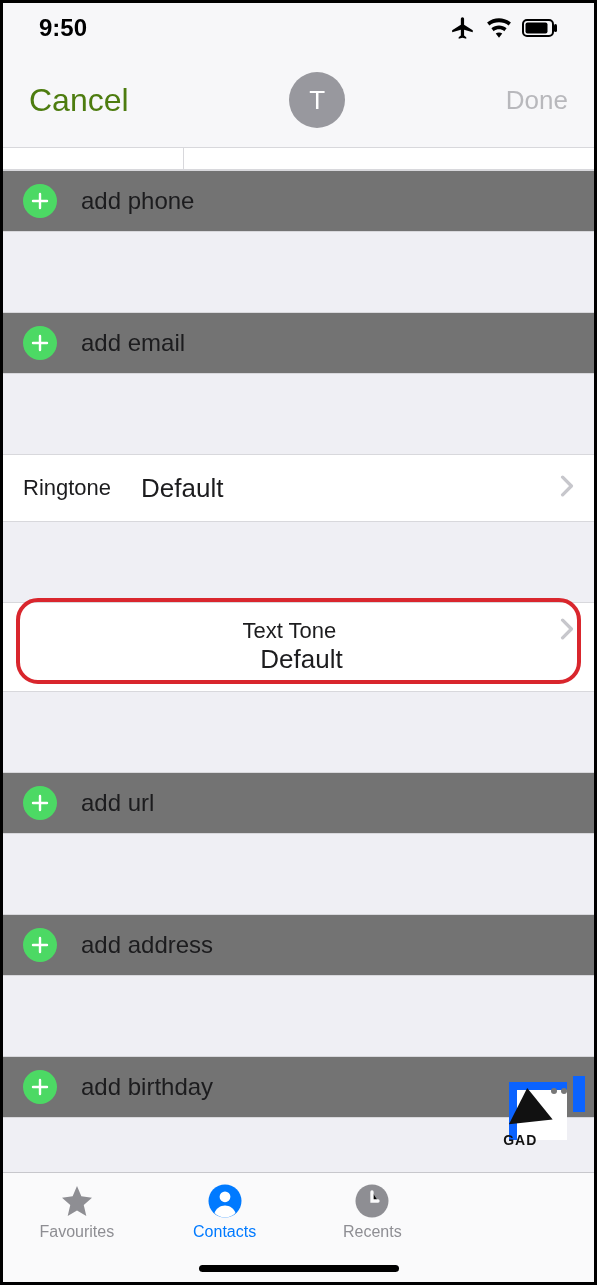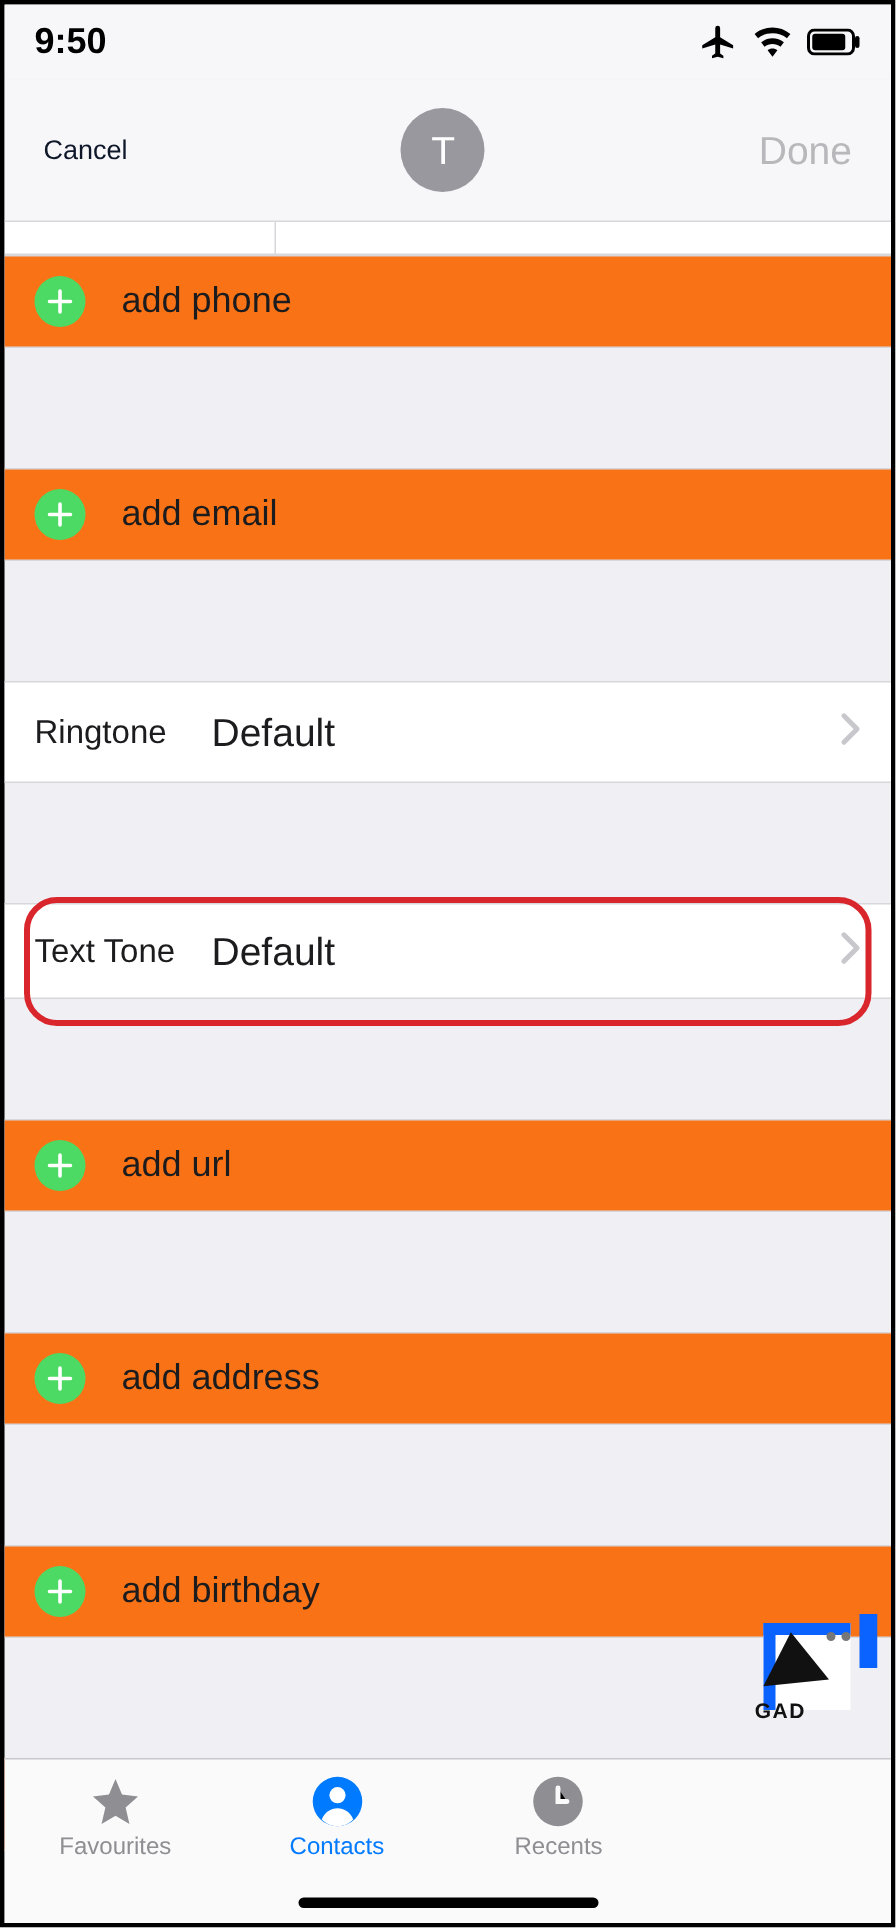--- a/index.html
+++ b/index.html
@@ -4,48 +4,48 @@
 <style>
   * { box-sizing: border-box; margin: 0; padding: 0; }
   html, body { width: 597px; height: 1285px; font-family: -apple-system, "Helvetica Neue", Arial, sans-serif; background:#fff; }
   .device {
     width:597px; height:1285px; border:3px solid #000; position:relative; overflow:hidden;
     background:#efeff4;
   }
   
   .status-bar {
     height:50px; display:flex; align-items:center; justify-content:space-between;
-    padding:0 20px; font-weight:600; font-size:24px; color:#000; background:#f7f7f9;
+    padding:0 36px; font-weight:600; font-size:24px; color:#000; background:#f7f7f9;
   }
   .status-right { display:flex; align-items:center; gap:10px; }
   .status-right svg { display:block; }
   
   .nav-bar {
     height:95px; display:flex; align-items:center; justify-content:space-between;
     padding:0 26px; background:#f7f7f9;
     border-bottom:1px solid #d8d8dc;
   }
-  .nav-cancel { color:#0f172a; font-size:18px; cursor:pointer;text-align:center; }
+  .nav-cancel { color:#4d7c0f; font-size:32px; cursor:pointer;text-align:center; }
   .nav-done { color:#b8b8bc; font-size:26px; font-weight:500; }
   .avatar {
     width:56px; height:56px; border-radius:50%; background:#98989e;
     display:flex; align-items:center; justify-content:center;
     color:#fff; font-size:26px; font-weight:500;
   }
   
   .content { position:relative; }
   .strip-top {
     height:22px; background:#fff; border-bottom:1px solid #d8d8dc;
     position:relative;
   }
   .strip-divider {
     position:absolute; left:180px; top:0; height:22px; width:1px; background:#d8d8dc;
   }
   .row {
-    background:#f97316; border-top:1px solid #d8d8dc; border-bottom:1px solid #d8d8dc;
+    background:#737373; border-top:1px solid #d8d8dc; border-bottom:1px solid #d8d8dc;
     display:flex; align-items:center; padding:0 20px; height:62px;
     position:relative;
   }
   .gap-big { height:80px; }
   .add-icon {
     width:34px; height:34px; border-radius:50%; background:#4cd964;
     display:flex; align-items:center; justify-content:center; margin-right:24px;
     flex-shrink:0;
   }
   .add-icon svg { display:block; }
@@ -170,21 +170,21 @@
       <span class="chevron">
         <svg width="14" height="22" viewBox="0 0 12 20">
             <path fill="none" stroke="#c7c7cc" stroke-width="3" stroke-linecap="round" stroke-linejoin="round" d="M2 2l8 8-8 8"></path>
           </svg>
       </span>
     </div>
 
     <div class="gap-big"></div>
 
     <div style="position:relative;">
-      <div class="kv-row" style="height:64px;">
+      <div class="kv-row" style="height:90px;flex-direction:column;">
         <span class="kv-label">Text Tone</span>
         <span class="kv-value">Default</span>
         <span class="chevron">
           <svg width="14" height="22" viewBox="0 0 12 20">
               <path fill="none" stroke="#c7c7cc" stroke-width="3" stroke-linecap="round" stroke-linejoin="round" d="M2 2l8 8-8 8"></path>
             </svg>
         </span>
       </div>
       <div class="highlight-frame" style="top:-4px;"></div>
     </div>

